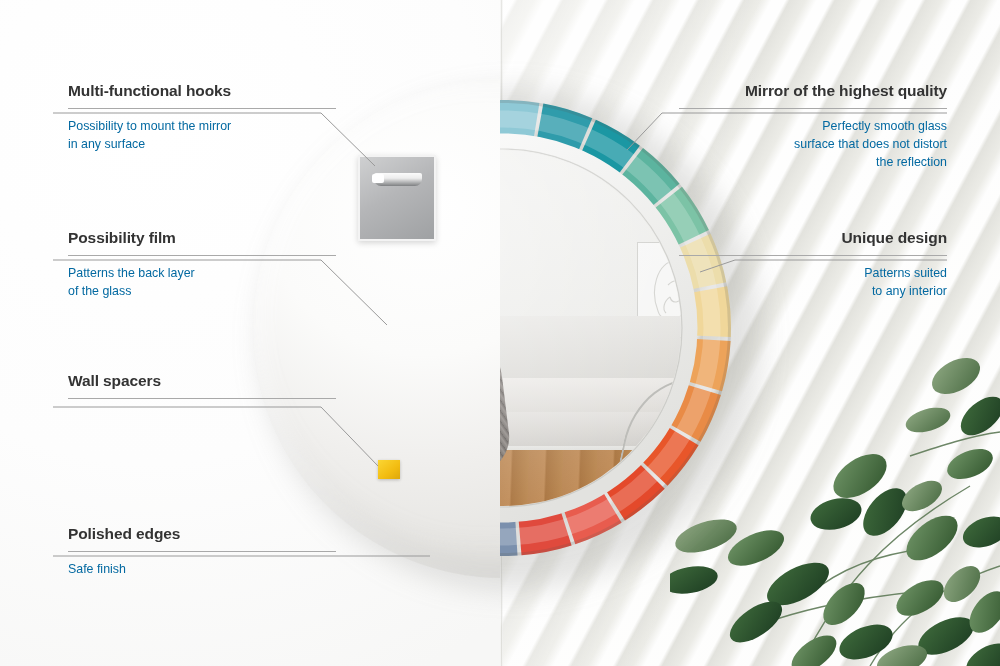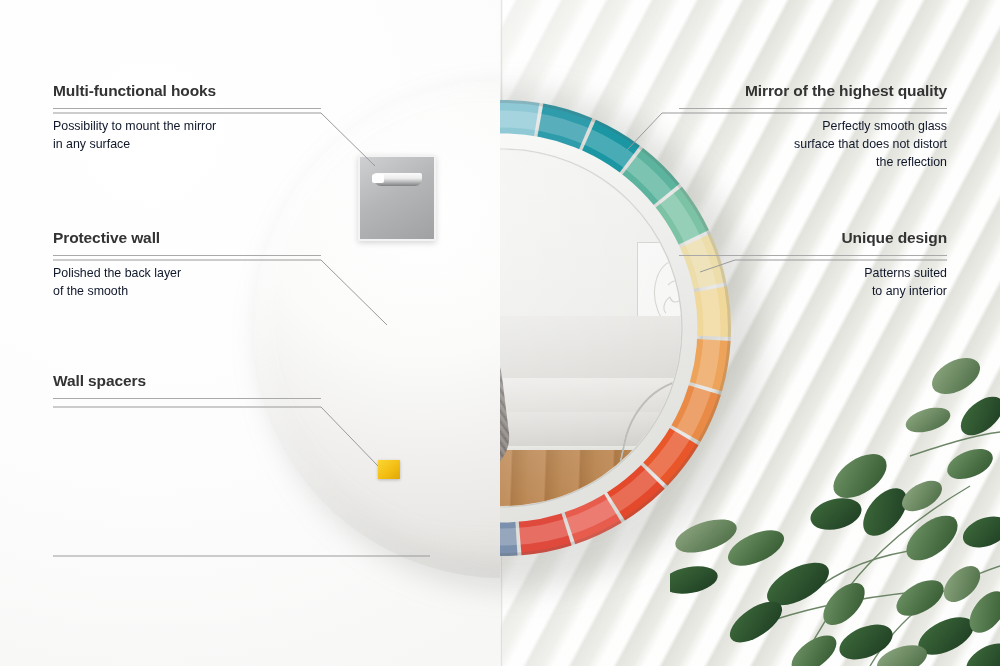--- a/index.html
+++ b/index.html
@@ -154,30 +154,30 @@
   .art-frame {
     position:absolute; left:312px; top:92px; width:76px; height:96px;
     background: rgba(255,255,255,0.55);
     border: 1px solid rgba(200,200,196,0.9);
   }
   .art-line {
     position:absolute; left:8px; top:8px; width:60px; height:80px;
   }
 
   
-  .note { position: absolute; }
+  .note { position: absolute; margin-left: 15px; }
   .note h3 {
     font-size: 15.5px; font-weight: bold; color: #333333;
     letter-spacing: -0.1px; line-height: 1.2;
   }
   .note .rule {
     height: 1px; background: #a9a9a9; margin: 7px 0 9px 0;
   }
   .note p {
-    font-size: 12.4px; color: #0f172a; line-height: 1.45; font-weight: normal;
+    font-size: 12.4px; color: #0369a1; line-height: 1.45; font-weight: normal;
   }
   .note.left { left: 53px; width: 268px; text-align: left; }
   .note.right { right: 53px; width: 268px; text-align: right; }
 
   #note-hooks   { top: 82px; }
   #note-film    { top: 229px; }
   #note-spacers { top: 372px; }
   #note-edges   { top: 525px; }
   #note-quality { top: 82px; }
   #note-design  { top: 229px; }
@@ -382,33 +382,40 @@
   <div class="note left" id="note-hooks">
     <h3>Multi-functional hooks</h3>
     <div class="rule"></div>
     <p>
       <span>Possibility to mount the mirror</span><br>
       <span>in any surface</span>
     </p>
   </div>
 
   <div class="note left" id="note-film">
-    <h3>Protective wall</h3>
+    <h3>Possibility film</h3>
     <div class="rule"></div>
     <p>
-      <span>Polished the back layer</span><br>
-      <span>of the smooth</span>
+      <span>Patterns the back layer</span><br>
+      <span>of the glass</span>
     </p>
   </div>
 
   <div class="note left" id="note-spacers">
     <h3>Wall spacers</h3>
     <div class="rule"></div>
   </div>
 
+  <div class="note left" id="note-edges">
+    <h3>Polished edges</h3>
+    <div class="rule"></div>
+    <p>
+      <span>Safe finish</span>
+    </p>
+  </div>
 
   <div class="note right" id="note-quality">
     <h3>Mirror of the highest quality</h3>
     <div class="rule"></div>
     <p>
       <span>Perfectly smooth glass</span><br>
       <span>surface that does not distort</span><br>
       <span>the reflection</span>
     </p>
   </div>

